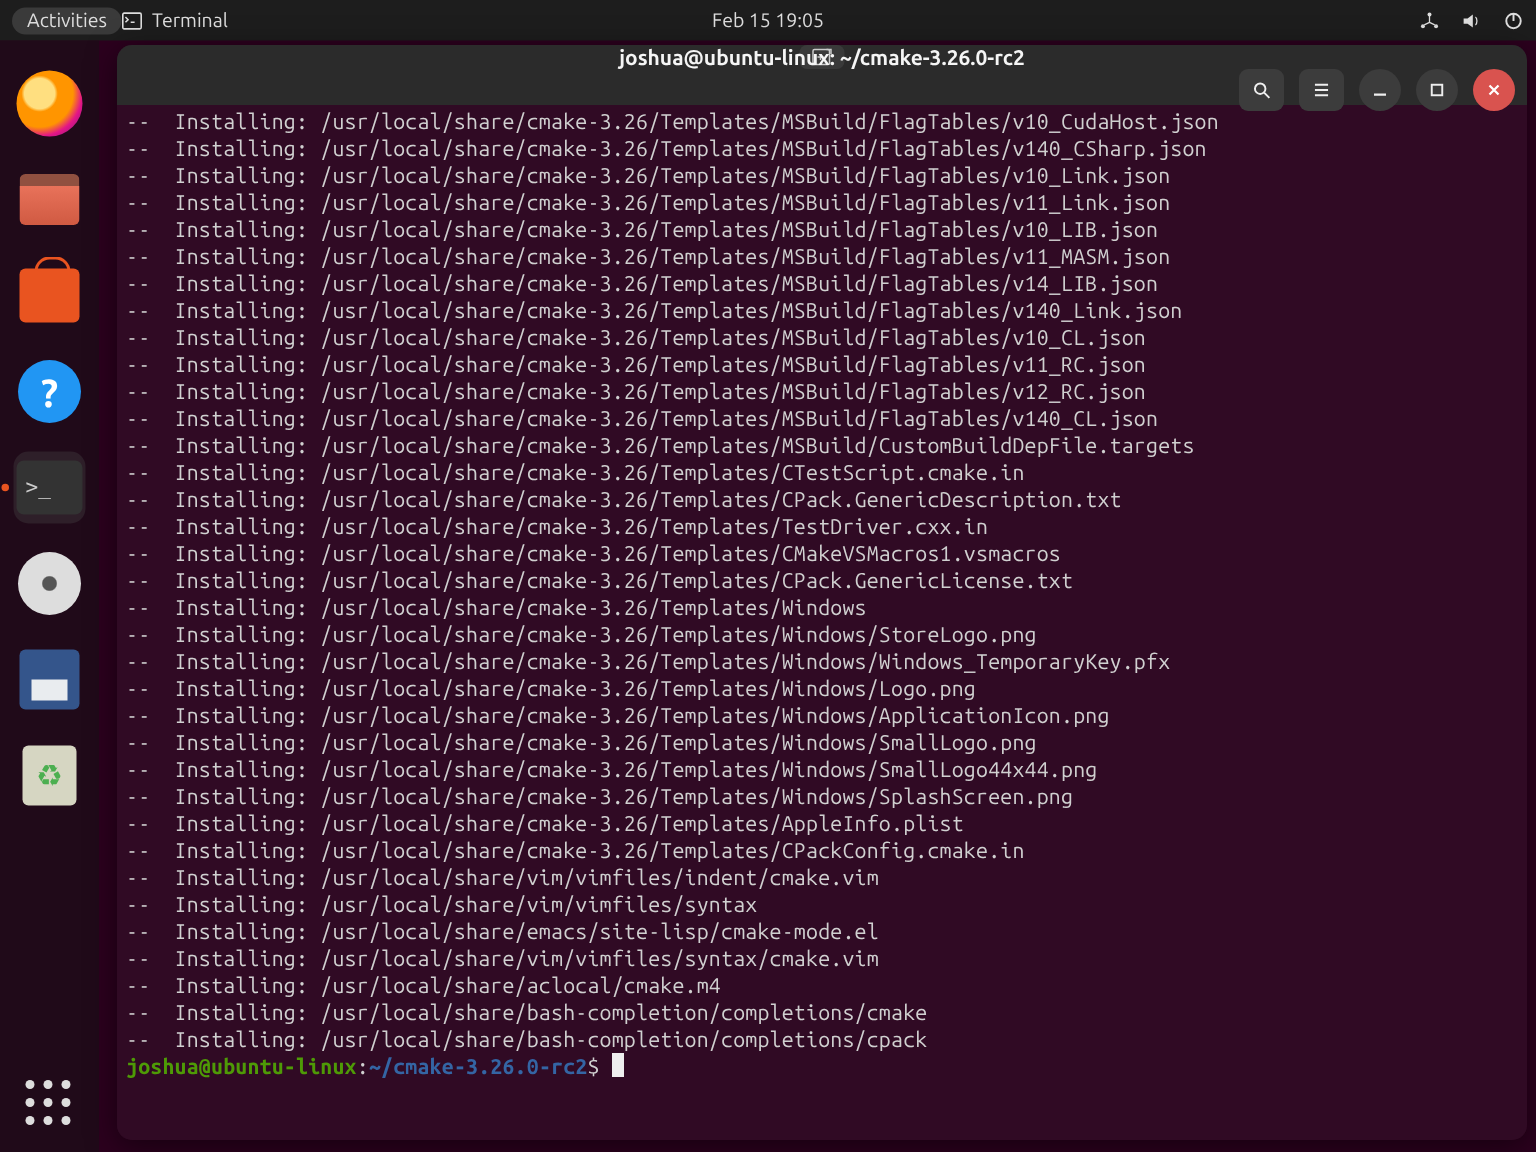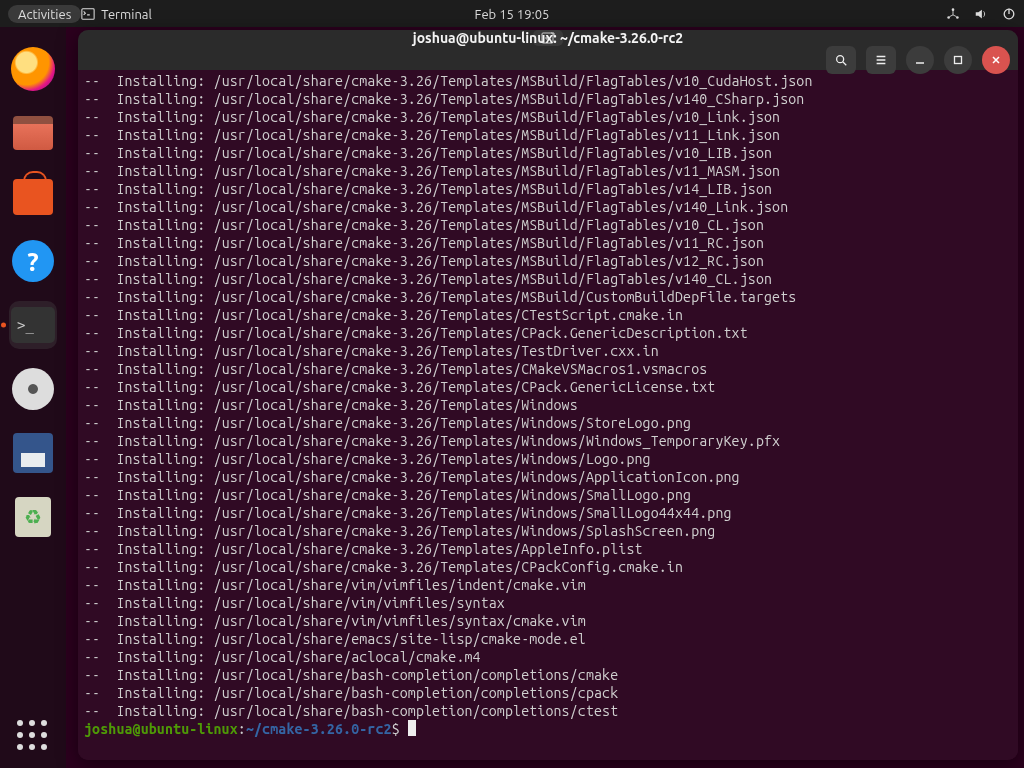--- a/index.html
+++ b/index.html
@@ -278,21 +278,20 @@
       <div class="ln"><span class="l">--  Installing: </span><span class="p">/usr/local/share/cmake-3.26/Templates/Windows/Windows_TemporaryKey.pfx</span></div>
       <div class="ln"><span class="l">--  Installing: </span><span class="p">/usr/local/share/cmake-3.26/Templates/Windows/Logo.png</span></div>
       <div class="ln"><span class="l">--  Installing: </span><span class="p">/usr/local/share/cmake-3.26/Templates/Windows/ApplicationIcon.png</span></div>
       <div class="ln"><span class="l">--  Installing: </span><span class="p">/usr/local/share/cmake-3.26/Templates/Windows/SmallLogo.png</span></div>
       <div class="ln"><span class="l">--  Installing: </span><span class="p">/usr/local/share/cmake-3.26/Templates/Windows/SmallLogo44x44.png</span></div>
       <div class="ln"><span class="l">--  Installing: </span><span class="p">/usr/local/share/cmake-3.26/Templates/Windows/SplashScreen.png</span></div>
       <div class="ln"><span class="l">--  Installing: </span><span class="p">/usr/local/share/cmake-3.26/Templates/AppleInfo.plist</span></div>
       <div class="ln"><span class="l">--  Installing: </span><span class="p">/usr/local/share/cmake-3.26/Templates/CPackConfig.cmake.in</span></div>
       <div class="ln"><span class="l">--  Installing: </span><span class="p">/usr/local/share/vim/vimfiles/indent/cmake.vim</span></div>
       <div class="ln"><span class="l">--  Installing: </span><span class="p">/usr/local/share/vim/vimfiles/syntax</span></div>
+      <div class="ln"><span class="l">--  Installing: </span><span class="p">/usr/local/share/emacs/site-lisp/cmake-mode.el</span></div>
       <div class="ln"><span class="l">--  Installing: </span><span class="p">/usr/local/share/vim/vimfiles/syntax/cmake.vim</span></div>
-      <div class="ln"><span class="l">--  Installing: </span><span class="p">/usr/local/share/emacs/site-lisp/cmake-mode.el</span></div>
       <div class="ln"><span class="l">--  Installing: </span><span class="p">/usr/local/share/aclocal/cmake.m4</span></div>
       <div class="ln"><span class="l">--  Installing: </span><span class="p">/usr/local/share/bash-completion/completions/cmake</span></div>
       <div class="ln"><span class="l">--  Installing: </span><span class="p">/usr/local/share/bash-completion/completions/cpack</span></div>
-      <div class="ln"><span class="l">--  Installing: </span><span class="p">/usr/local/share/bash-completion/completions/ctest</span></div>
       <div class="ln prompt"><span class="user">joshua@ubuntu-linux</span><span class="colon">:</span><span class="cwd">~/cmake-3.26.0-rc2</span><span class="dollar">$ </span><span class="cursor"></span></div>
     </div>
 </div>
 
 </body></html>

